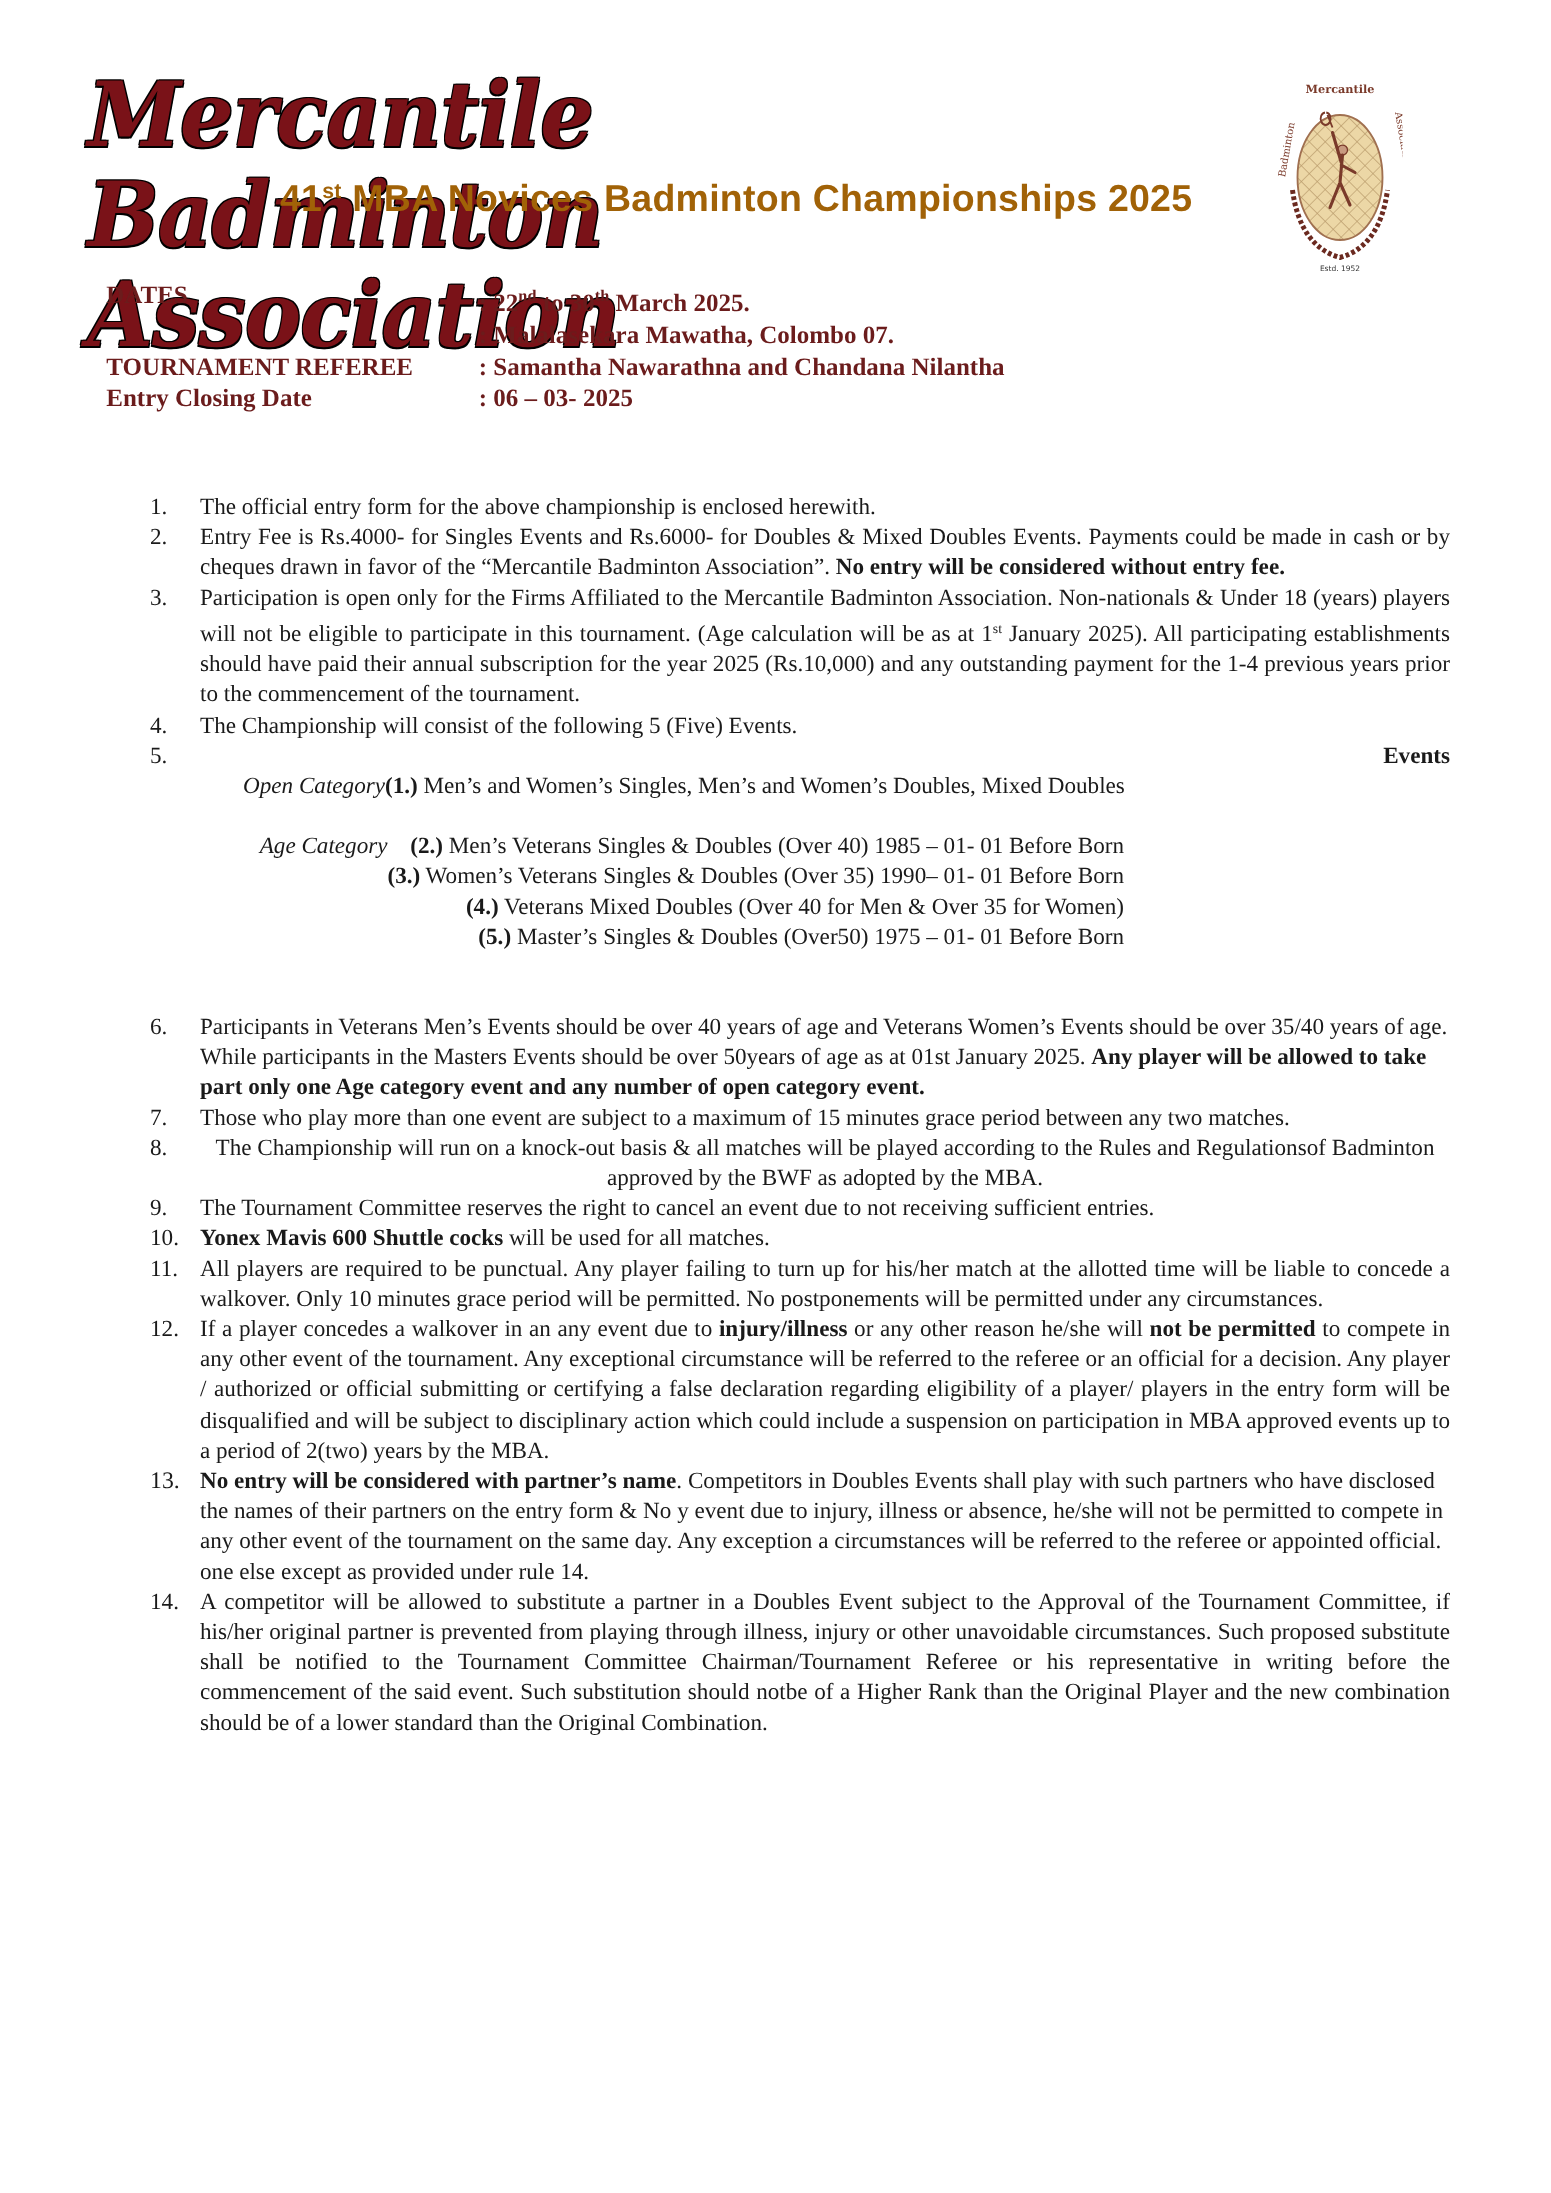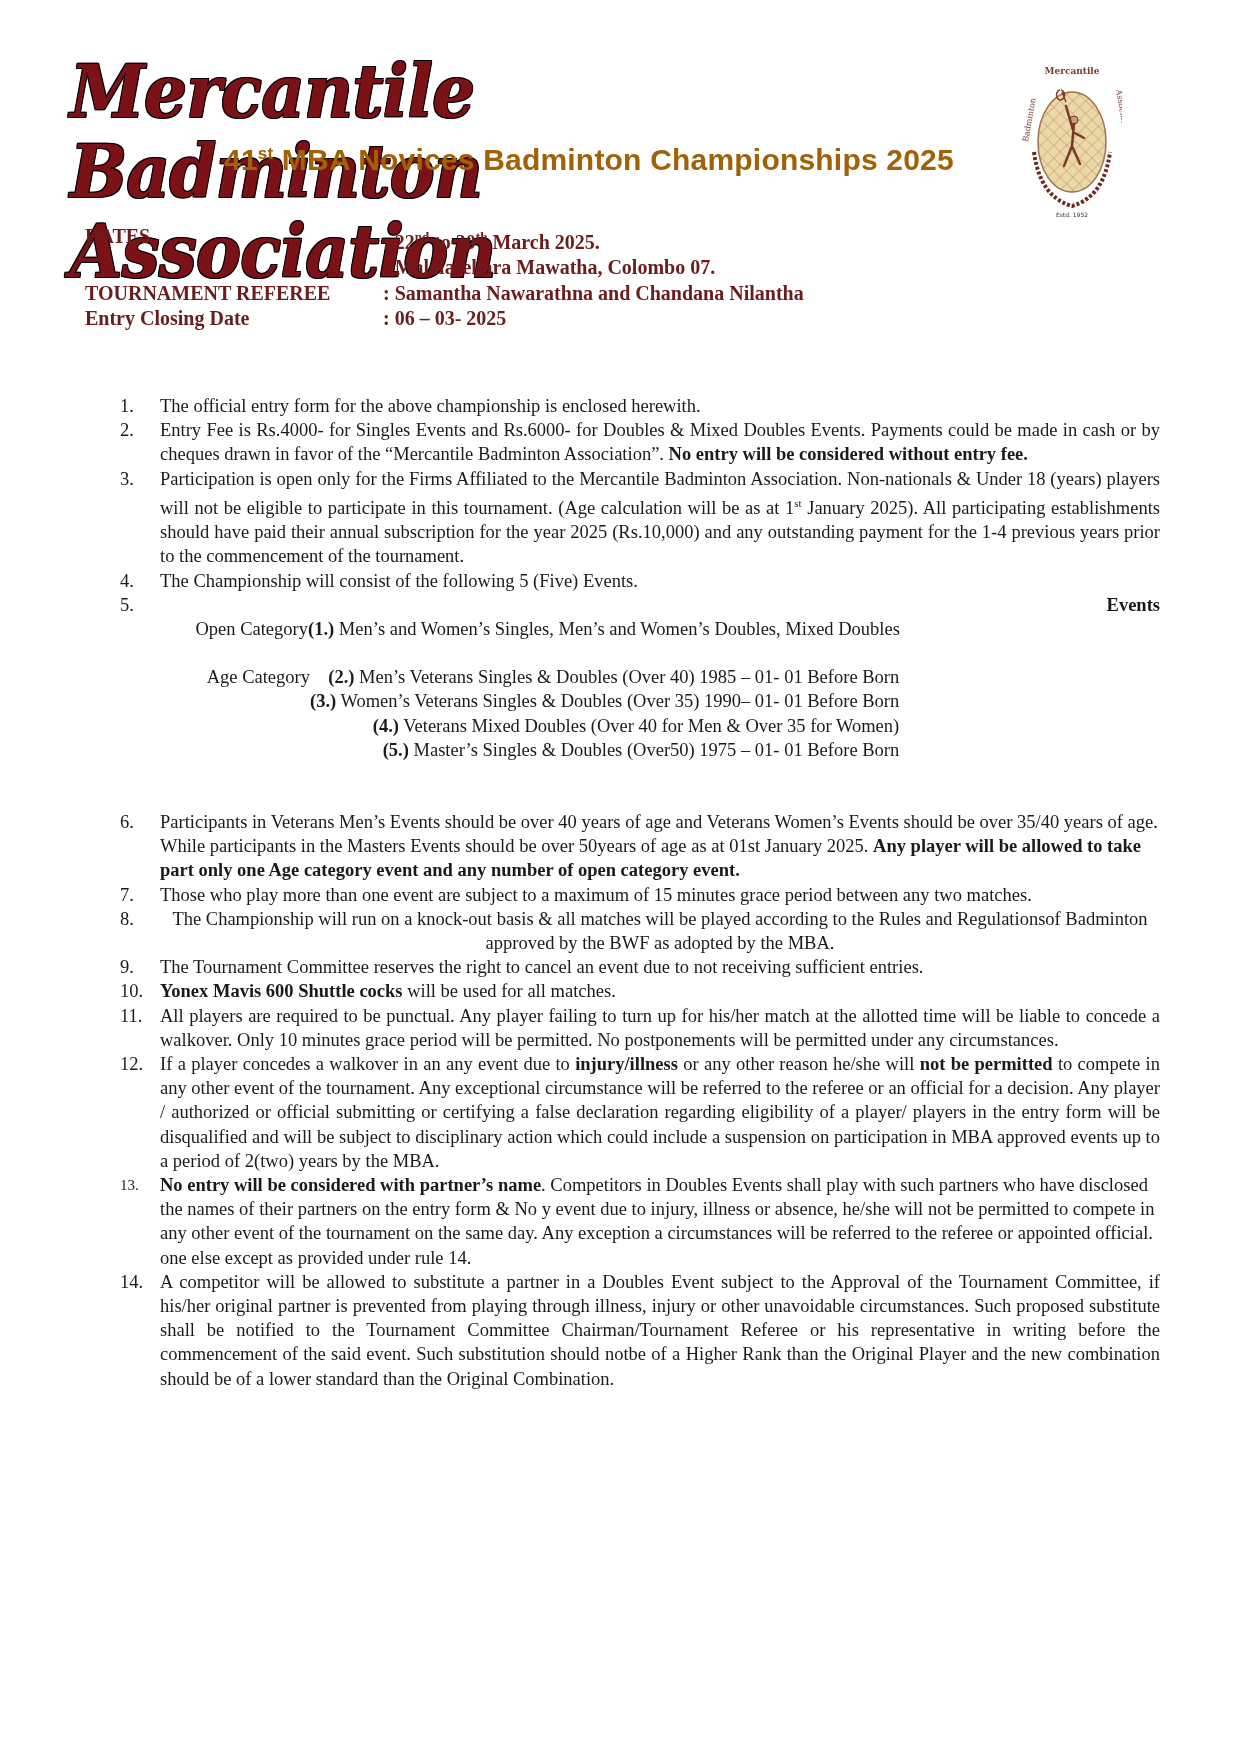--- a/index.html
+++ b/index.html
@@ -8,25 +8,25 @@
   .header-sub { position:absolute; left:224px; top:143px; font-family:"Liberation Sans", sans-serif; font-weight:bold; font-size:30px; color:#a16207; letter-spacing:0.2px; }
   .header-sub sup { font-size:17px; }
   .logo { position:absolute; left:1022px; top:62px; width:100px; height:158px; }
   .info { position:absolute; left:85px; top:224px; font-family:"Liberation Serif", serif; font-weight:bold; font-size:20px; color:#6b1c1c; line-height:25.5px; }
   .info-row { display:flex; }
   .info-label { width:298px; }
   .info-val sup { font-size:13px; }
   .rules { position:absolute; left:120px; top:394px; width:1040px; font-family:"Liberation Serif", serif; font-size:18.5px; line-height:24.2px; color:#1a1a1a; }
   .rule { display:flex; }
   .rule-num { width:40px; flex:none; }
-  .rule-num.small { font-size:15px; }
+  .rule-num.small { font-size:19px; }
   .rule-text { flex:1; text-align:justify; }
   .rule-text b { font-weight:bold; }
   .events-row { display:flex; }
-  .events-cat { width:148px; flex:none; }
+  .events-cat { width:148px; flex:none;font-style:italic; }
   .events-cat.age { width:150px; }
   .gap { height:24px; }
   .gap2 { height:48px; }
 </style>
 </head>
 <body>
 
 <div class="header-title">Mercantile Badminton Association</div>
 <div class="header-sub"><span>41</span><sup>st</sup><span> MBA Novices Badminton Championships 2025</span></div>
 

